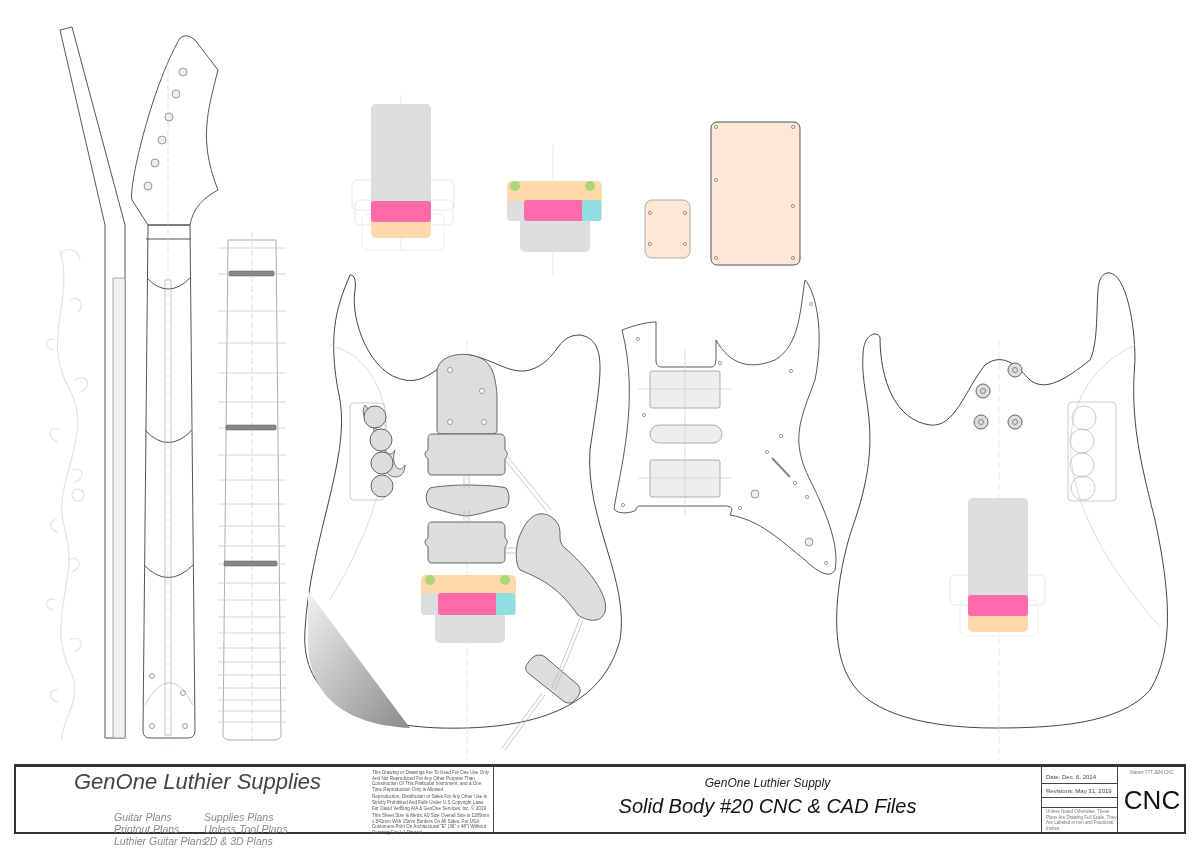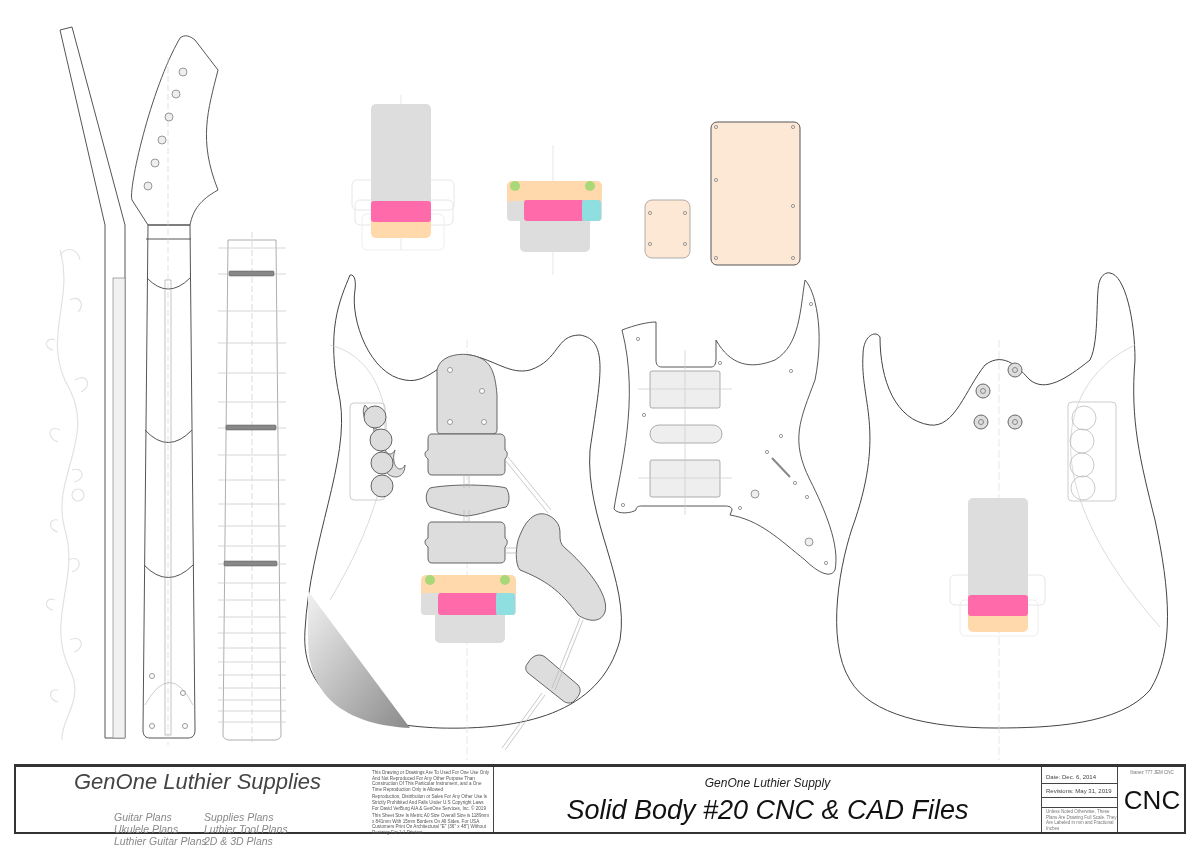--- a/index.html
+++ b/index.html
@@ -7,21 +7,21 @@
   #sheet{position:absolute;left:0;top:0;width:1200px;height:849px;}
   .tb{position:absolute;left:14px;top:764px;width:1172px;height:70px;border:2px solid #333;border-top-width:3px;box-sizing:border-box;background:#fff;}
   .tb-cell{position:absolute;top:0;bottom:0;border-right:1.5px solid #444;box-sizing:border-box;}
   .brand{left:0;width:478px;}
   .brand-name{position:absolute;left:58px;top:2px;font-size:22px;font-style:italic;color:#444;white-space:nowrap;}
   .brand-list{position:absolute;top:44px;font-size:10.5px;font-style:italic;color:#888;line-height:12px;margin-left:22px;}
   .legal{position:absolute;left:356px;top:3px;width:118px;font-size:4.6px;line-height:5.6px;color:#555;}
   .legal p{margin:0 0 2px 0;}
   .titlecell{left:478px;width:548px;text-align:center;}
   .sub{position:absolute;left:0;right:0;top:9px;font-size:12px;font-style:italic;color:#222;}
-  .main{position:absolute;left:0;right:0;top:28px;font-size:27px;font-style:italic;color:#111;}
+  .main{position:absolute;left:0;right:0;top:28px;font-size:20px;font-style:italic;color:#111;}
   .info{left:1026px;width:76px;}
   .info div{position:absolute;left:0;right:0;padding-left:4px;font-size:6px;color:#444;border-bottom:1px solid #444;box-sizing:border-box;}
   .cnc{left:1102px;width:68px;border-right:none;}
   .cnc .small{position:absolute;left:0;right:0;top:3px;font-size:4.5px;text-align:center;color:#777;}
   .cnc .big{position:absolute;left:0;right:0;top:18px;font-size:26px;text-align:center;color:#111;}
 </style>
 </head>
 <body>
 
 <svg id="sheet" width="1200" height="849" viewBox="0 0 1200 849" xmlns="http://www.w3.org/2000/svg">
@@ -273,26 +273,26 @@
         <circle cx="282" cy="776" r="2"></circle>
       </g>
   </g>
 </svg>
 
 <div class="tb">
   <div class="tb-cell brand">
     <div class="brand-name">GenOne Luthier Supplies</div>
     <div class="brand-list" style="left:76px">
       <div>Guitar Plans</div>
-      <div>Ukulele Plans</div>
+      <div>Printout Plans</div>
       <div>Luthier Guitar Plans</div>
     </div>
     <div class="brand-list" style="left:166px">
       <div>Supplies Plans</div>
-      <div>Luthier Tool Plans</div>
+      <div>Unless Tool Plans</div>
       <div>2D &amp; 3D Plans</div>
     </div>
     <div class="legal">
       <p>This Drawing or Drawings Are To Used For One Use Only And Not Reproduced For Any Other Purpose Than Construction Of This Particular Instrument, and a One Time Reproduction Only is Allowed</p>
       <p>Reproduction, Distribution or Sales For Any Other Use Is Strictly Prohibited And Falls Under U.S Copyright Laws For David VerBurg AIA &amp; GenOne Services, Inc. © 2019</p>
       <p>This Sheet Size Is Metric A0 Size Overall Size is 1189mm x 841mm With 15mm Borders On All Sides. For USA Customers Print On Architectural "E" (36" x 48") Without Resizing For 1:1 Printout.</p>
     </div>
   </div>
   <div class="tb-cell titlecell">
     <div class="sub">GenOne Luthier Supply</div>

